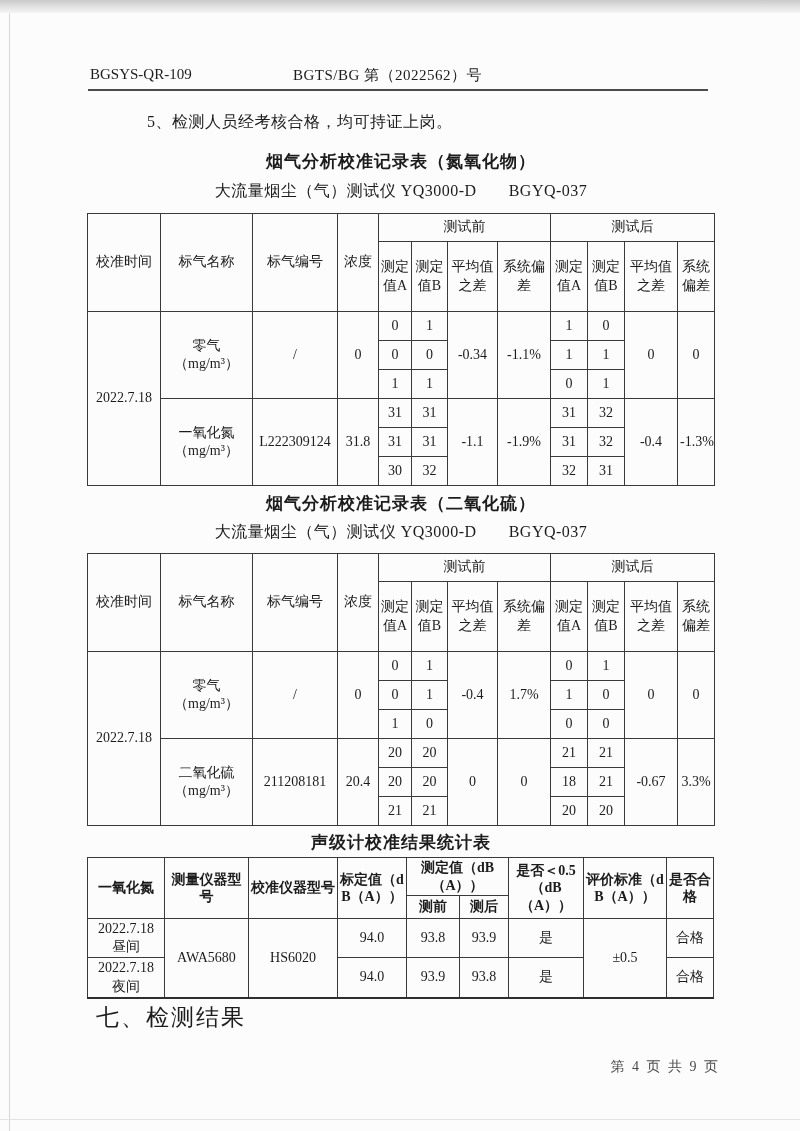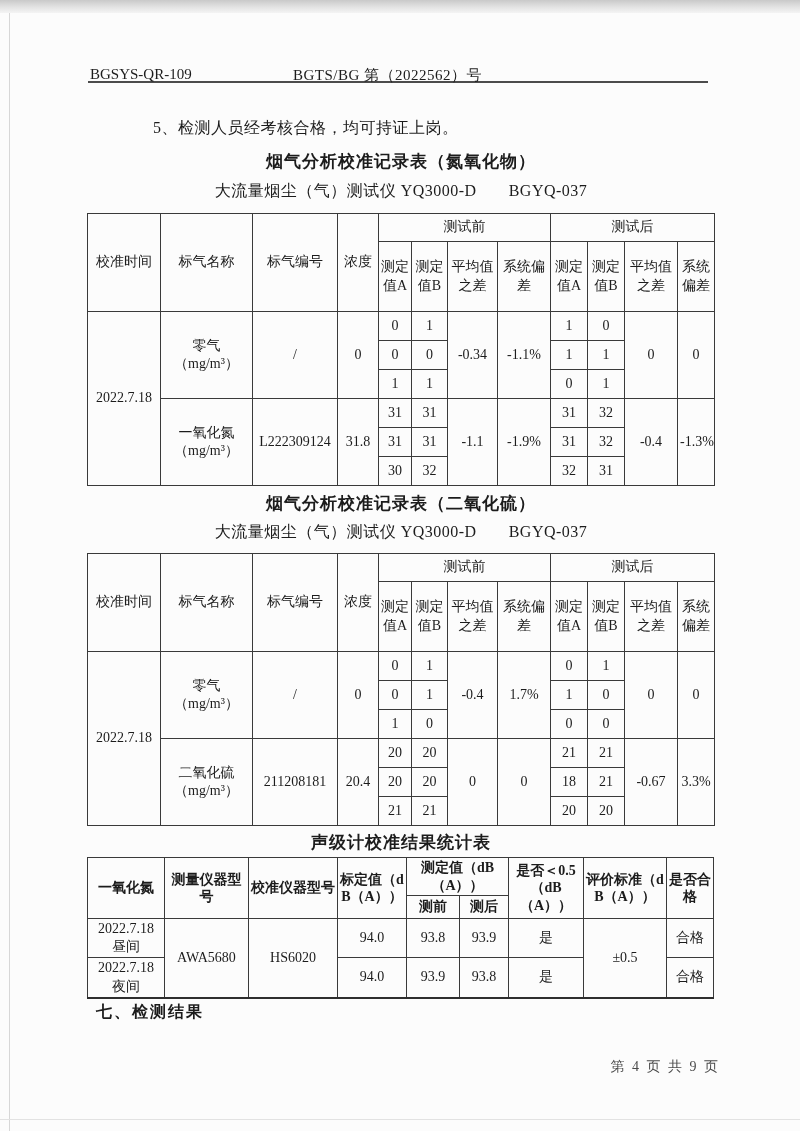--- a/index.html
+++ b/index.html
@@ -19,27 +19,28 @@
     position:absolute;top:13px;left:9px;width:1px;height:1118px;
     background:#d7d7d7;
   }
   .scan-bottom-edge{
     position:absolute;top:1119px;left:0;width:800px;height:1px;
     background:#e2e2e2;
   }
   .doc-header{
     position:absolute;left:88px;top:66px;width:620px;
     border-bottom:2.5px solid #4c4c4c;
+    padding-bottom:8px;
     font-size:15px;
   }
   .doc-header .code{position:absolute;left:2px;top:0;}
   .doc-header .number{position:absolute;left:205px;top:0;letter-spacing:.5px;}
   .doc-header::after{content:"";display:block;height:15px;}
   .intro{
-    position:absolute;left:88px;top:110px;width:626px;margin:8px;
+    position:absolute;left:88px;top:110px;width:626px;margin:2px;
     font-size:16px;text-indent:57px;letter-spacing:.5px;
   }
   .tbl-title{
     position:absolute;left:88px;width:626px;text-align:center;
     font-family:"Liberation Sans","DejaVu Sans",sans-serif;
     font-weight:bold;font-size:17px;letter-spacing:1px;
   }
   .tbl-subtitle{
     position:absolute;left:88px;width:626px;text-align:center;
     font-size:16px;letter-spacing:.5px;
@@ -67,21 +68,21 @@
   .snd-table tr.sdr{height:36px;}
   .snd-table .hc{font-weight:600;word-break:break-all;line-height:1.25;}
   .t1{top:150px;} .s1{top:181px;}
   .t2{top:492px;} .s2{top:522px;}
   .t3{top:831px;}
   .gas1{top:213px;} .gas2{top:553px;}
   .snd{top:857px;}
   .section-heading{
     position:absolute;left:96px;top:1002px;
     font-family:"Liberation Sans","DejaVu Sans",sans-serif;
-    font-weight:bold;font-size:16px;letter-spacing:2px;
+    font-weight:normal;font-size:23px;letter-spacing:2px;
   }
   .page-footer{
     position:absolute;left:88px;top:1058px;width:632px;
     text-align:right;font-size:14px;color:#4a4a4a;letter-spacing:2px;
   }
 </style>
 </head>
 <body>
 
 <div class="scan-top-edge"></div>

